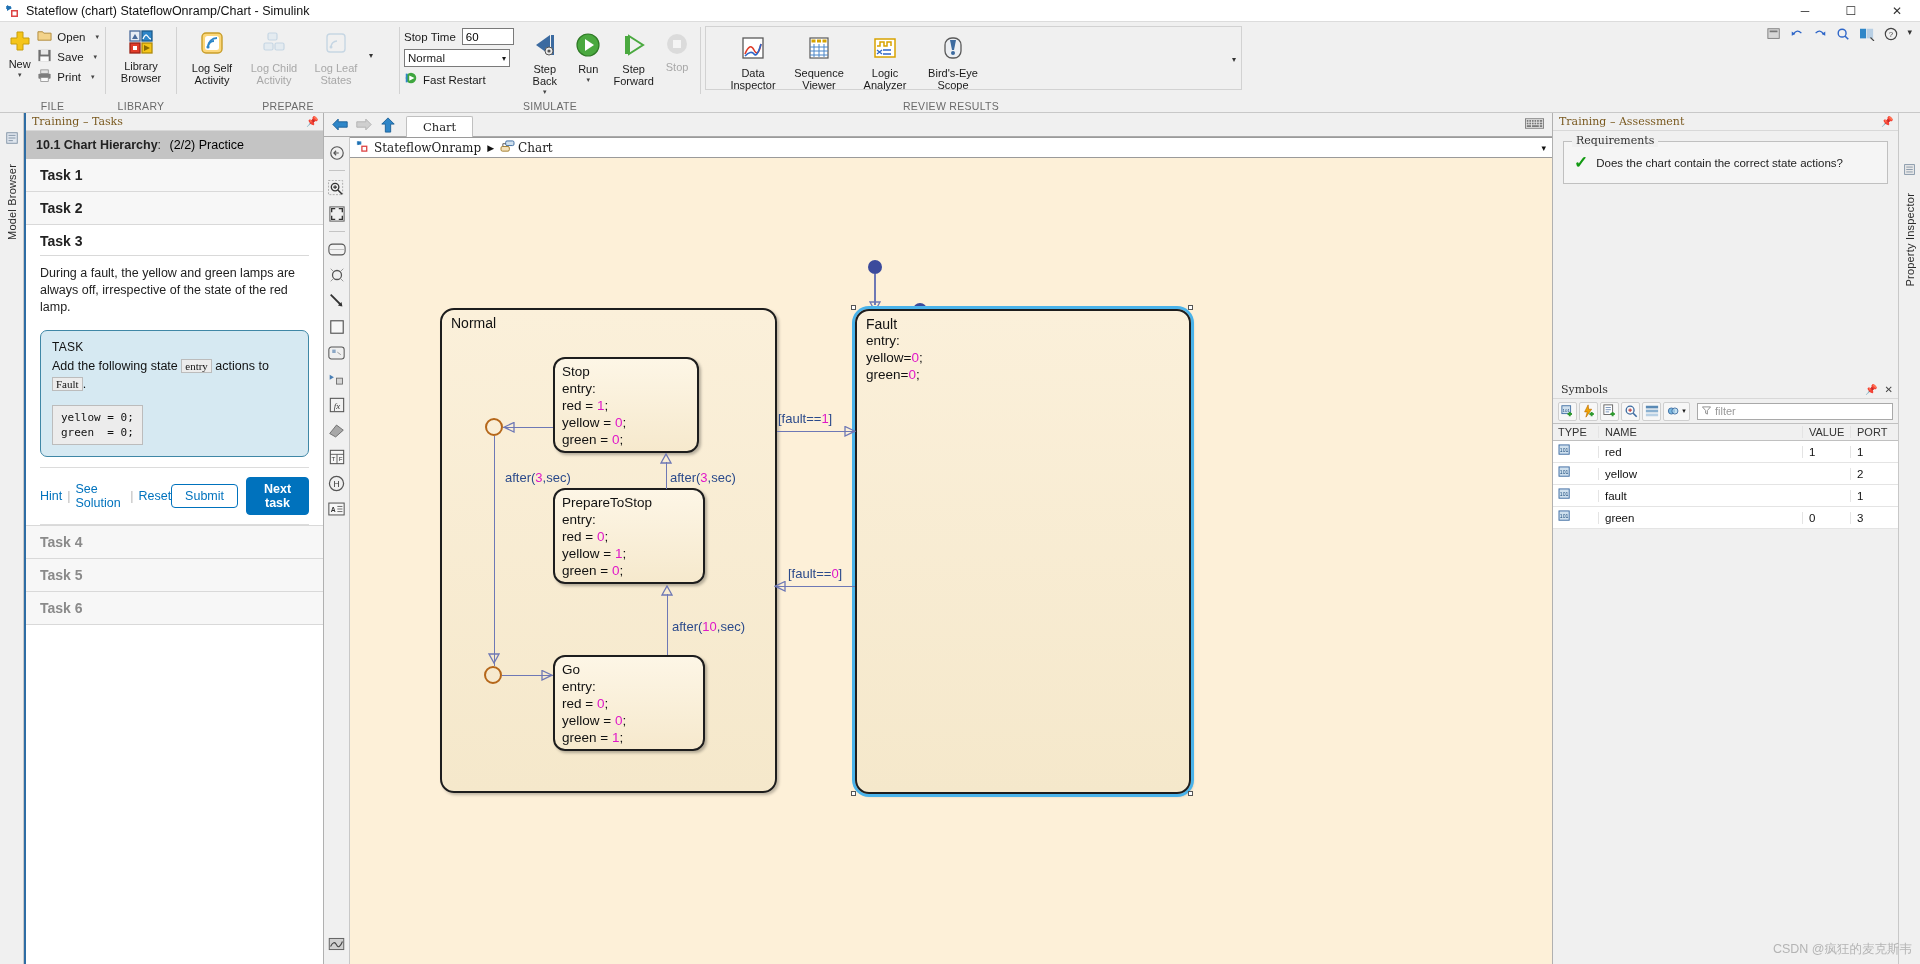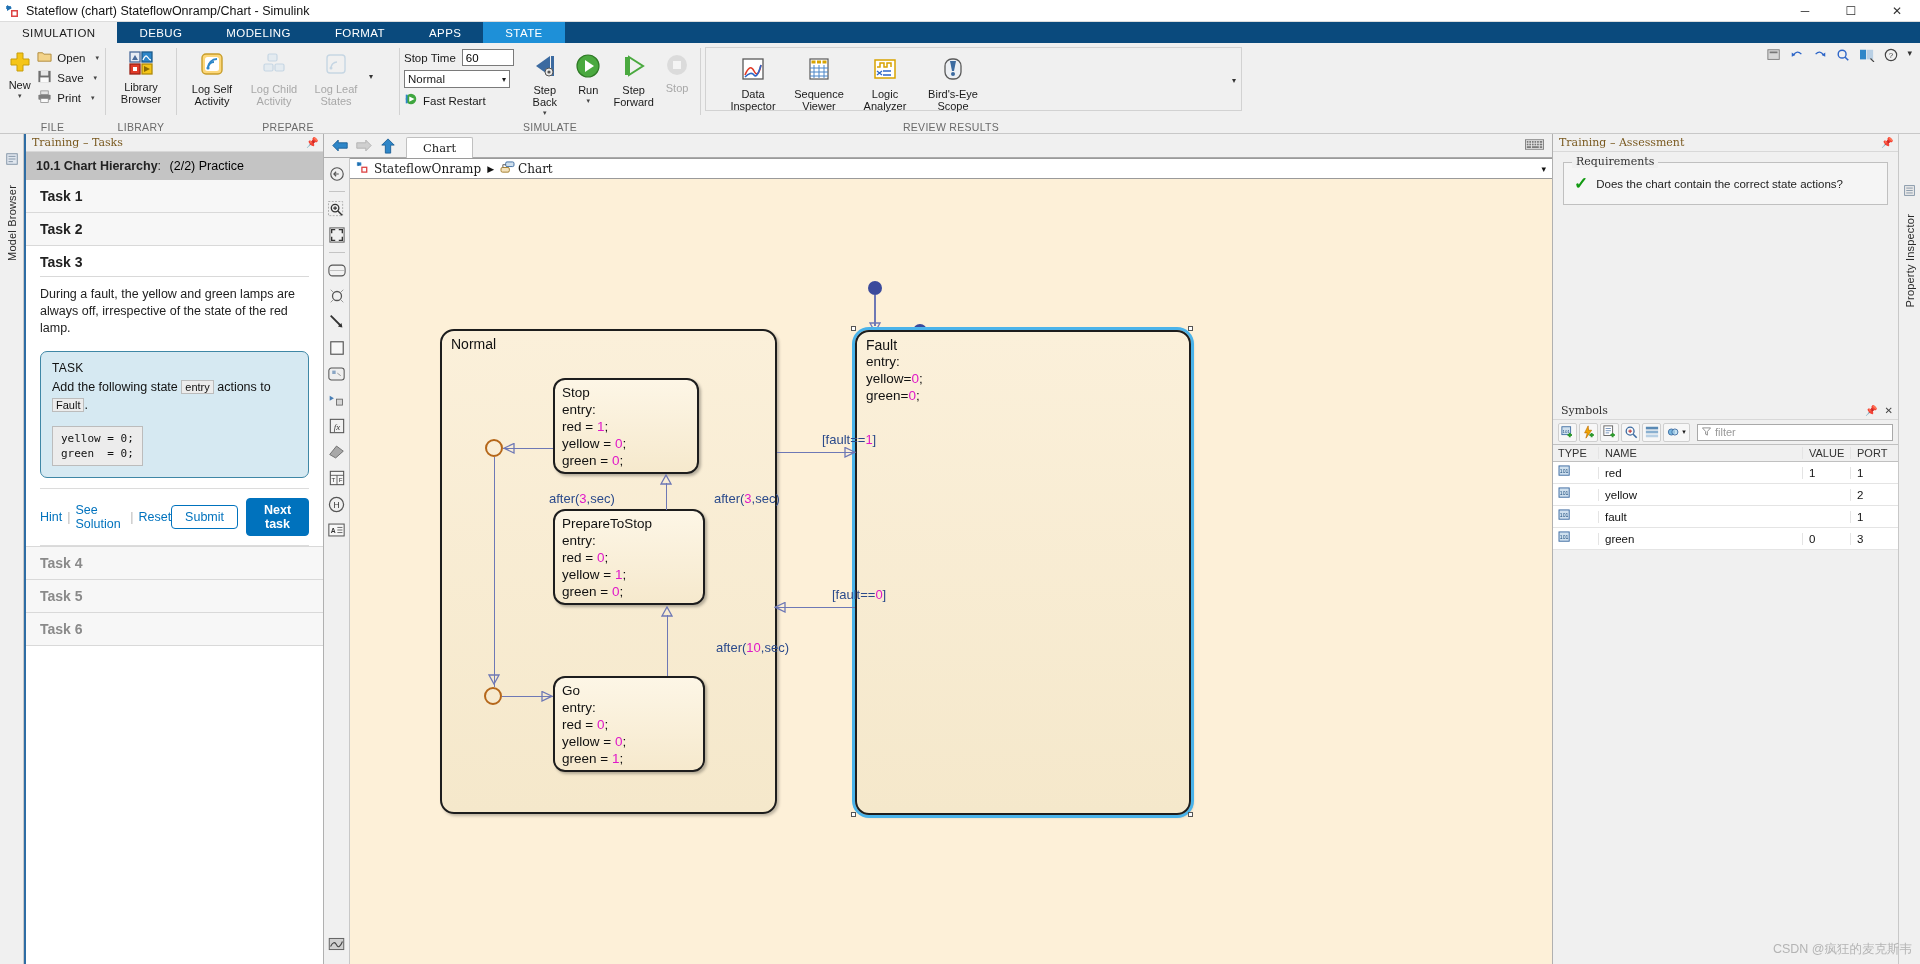--- a/index.html
+++ b/index.html
@@ -106,21 +106,21 @@
   .task-open .hdr-rule { height:1px; background:#d9d9d9; margin:0 14px; }
   .task-desc { padding:9px 14px 2px 14px; font-size:12.5px; color:#222; line-height:17px; }
 
   .task-box {
     margin:12px 14px 0 14px; background:#d6e9f2; border:1px solid #3f87a6;
     border-radius:7px; padding:9px 11px 11px 11px;
   }
   .task-box .tb-h { font-size:12px; color:#111; letter-spacing:.3px; margin-bottom:3px; }
   .task-box .tb-p { font-size:12.5px; color:#111; line-height:18px; }
   .code-inline {
-    font-family:Liberation Sans, sans-serif; font-size:11px; background:#ececec;
+    font-family:Liberation Serif, serif; font-size:11px; background:#ececec;
     border:1px solid #bcbcbc; padding:0 3px; color:#111;
   }
   .code-block {
     display:inline-block; font-family:"DejaVu Sans Mono", monospace; font-size:11px;
     background:#ececec; border:1px solid #bcbcbc; padding:4px 8px; margin-top:12px;
     line-height:15px; color:#111; white-space:pre;
   }
 
   .task-actions {
     margin:10px 14px 0 14px; border-top:1px solid #dcdcdc; padding:9px 0 9px 0;
@@ -181,21 +181,21 @@
     border:2.2px solid #1d1d1d; border-radius:14px;
     box-shadow:2px 2px 3px rgba(0,0,0,.25);
     font-size:13.5px; color:#111; padding:5px 9px;
   }
   .sf-sel {
     border:2.2px solid #1d1d1d; border-radius:14px;
     box-shadow:0 0 0 3px #4ab3ea, 2px 2px 3px rgba(0,0,0,.25);
   }
   .num { color:#e018c8; }
   .sf-label {
-    position:absolute; font-size:13px; color:#2b4a8b; white-space:nowrap;padding-left:44px;
+    position:absolute; font-size:13px; color:#2b4a8b; white-space:nowrap;
   }
   .sf-label .n { color:#e018c8; }
   .handle {
     position:absolute; width:5px; height:5px; background:#fff; border:1px solid #555;
   }
   .junction {
     position:absolute; width:18px; height:18px; border:2px solid #b5671a;
     border-radius:50%; background:transparent;
   }
   .dflt-dot {
@@ -270,29 +270,20 @@
       </svg>
     </span>
     <span class="tb-title">Stateflow (chart) StateflowOnramp/Chart - Simulink</span>
     <div class="tb-btns">
       <div class="tb-btn">─</div>
       <div class="tb-btn">☐</div>
       <div class="tb-btn close">✕</div>
     </div>
   </div>
 
-  <div class="ribbon-tabs">
-    <div class="rt active-white">SIMULATION</div>
-    <div class="rt">DEBUG</div>
-    <div class="rt">MODELING</div>
-    <div class="rt">FORMAT</div>
-    <div class="rt">APPS</div>
-    <div class="rt active-blue">STATE</div>
-    <div class="rt-spacer"></div>
-  </div>
 
   <div class="ribbon">
 
     <div class="rgroup" style="width:105px;">
       <div class="rg-content" style="align-items:stretch;">
         <div class="rbtn-big" style="width:42px;">
           <span class="icon">
             <svg width="24" height="24" viewBox="0 0 24 24">
               <path d="M9 3 h6 v6 h6 v6 h-6 v6 h-6 v-6 h-6 v-6 h6 z" fill="#f5c518" stroke="#c79d0a" stroke-width="1"></path>
             </svg>

